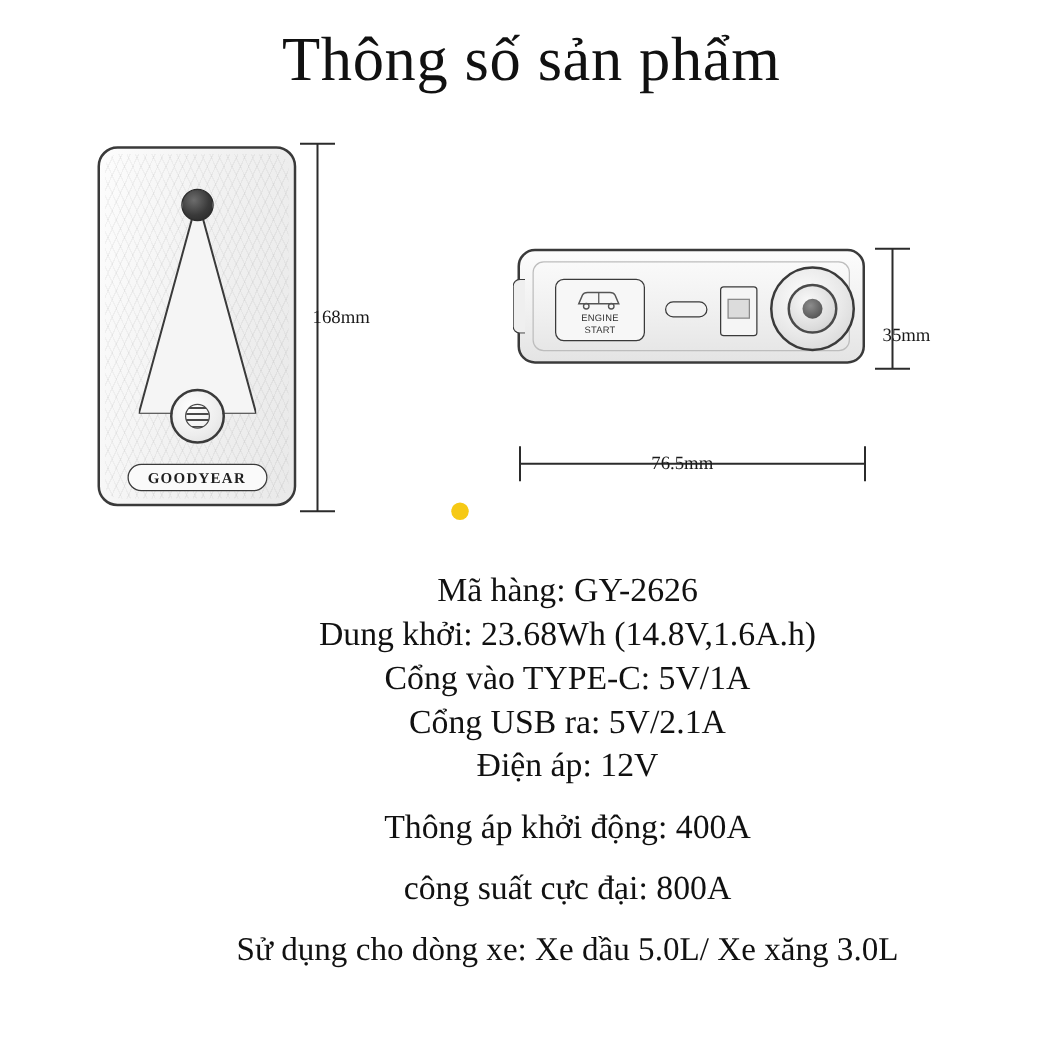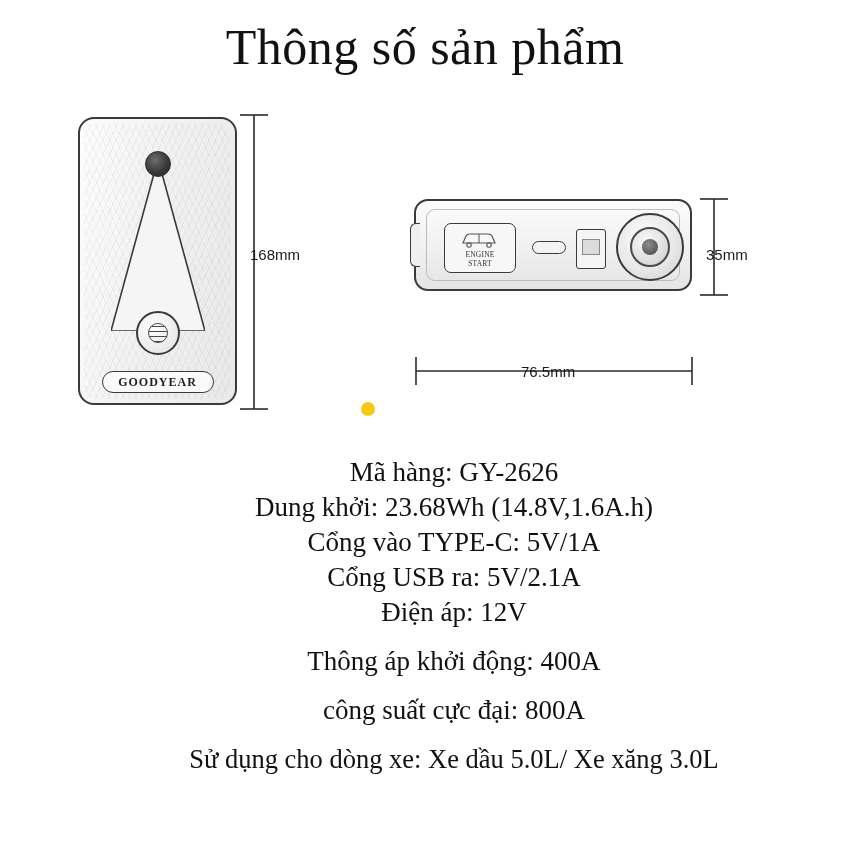--- a/index.html
+++ b/index.html
@@ -197,21 +197,21 @@
   }
   .side-device .engine-panel .car-glyph {
     position: absolute;
     top: 6px;
     left: 50%;
     transform: translateX(-50%);
     width: 44px;
     height: 18px;
   }
   .side-device .engine-panel .lbl {
-    font-family: Liberation Serif, serif;
+    font-family: Liberation Sans, sans-serif;
     font-size: 7.5px;
     line-height: 8.5px;
     text-align: left;
     color: #333;
     letter-spacing: 0.2px;
   }
   .side-device .typec {
     position: absolute;
     left: 116px;
     top: 40px;
@@ -276,27 +276,27 @@
     width: 16px;
     height: 16px;
     margin: -8px 0 0 -8px;
     border-radius: 50%;
     background: radial-gradient(circle at 40% 35%, #8d8d8d 0%, #5a5a5a 70%, #3c3c3c 100%);
   }
 
   
   .dim-label {
     position: absolute;
-    font-family: Liberation Sans, sans-serif;
+    font-family: Liberation Serif, serif;
     font-size: 15px;
     color: #1a1a1a;
     white-space: nowrap;
   }
   .dim-168 { left: 250px; top: 151px; }
-  .dim-35  { left: 706px; top: 151px; }
+  .dim-35  { left: 706px; top: 166px; }
   .dim-765 { left: 521px; top: 268px; }
 
   .dot-orange {
     position: absolute;
     left: 361px;
     top: 402px;
     width: 14px;
     height: 14px;
     border-radius: 50%;
     background: #f6c915;

